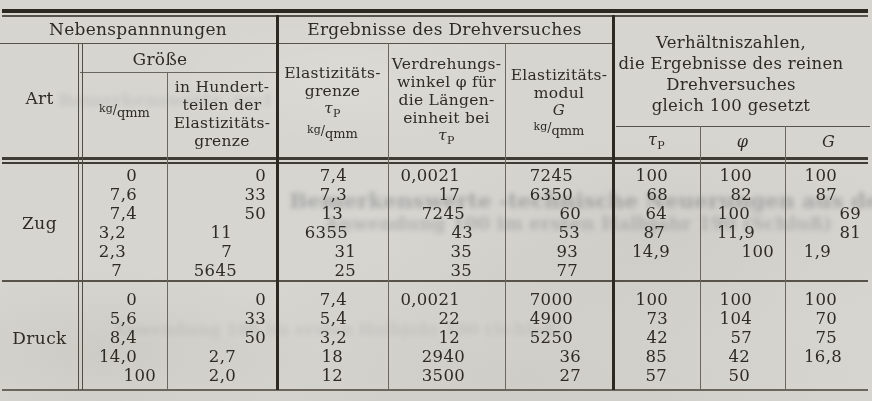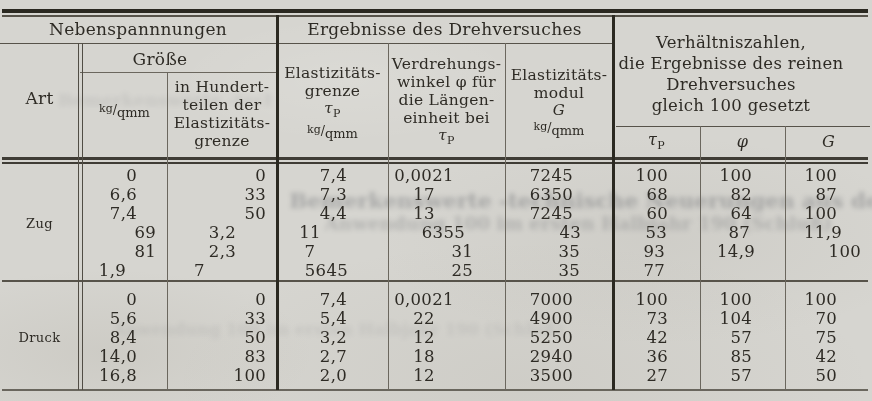--- a/index.html
+++ b/index.html
@@ -44,25 +44,25 @@
   .body-block{
     position:absolute;left:79px;width:793px;display:grid;
     grid-template-columns:88px 110px 111px 117px 108px 87px 85px 87px;
     grid-auto-rows:19px;
   }
   .cell{
     font-size:16.5px;line-height:19px;text-align:right;
     letter-spacing:0.3px;
   }
   .c0{padding-right:30px;} .c1{padding-right:11px;} .c2{padding-right:41px;}
-  .c3{padding-right:45px;text-align:center;} .c4{padding-right:40px;} .c5{padding-right:32px;}
+  .c3{padding-right:45px;} .c4{padding-right:40px;} .c5{padding-right:32px;}
   .c6{padding-right:33px;} .c7{padding-right:35px;}
   .sec-label{
     position:absolute;left:0;width:79px;display:flex;align-items:center;justify-content:center;
-    font-size:13px;letter-spacing:0.4px;
+    font-size:17px;letter-spacing:0.4px;
   }
   .ghost{
     position:absolute;color:#3d4049;filter:blur(2.6px);
     font-weight:bold;white-space:nowrap;overflow:hidden;
     transform:scaleX(1.02);
   }
 </style>
 </head>
 <body>
 
@@ -152,31 +152,30 @@
 
 <div class="body-block" style="top:166px;">
     <div class="cell c0">0</div>
     <div class="cell c1">0</div>
     <div class="cell c2">7,4</div>
     <div class="cell c3">0,0021</div>
     <div class="cell c4">7245</div>
     <div class="cell c5">100</div>
     <div class="cell c6">100</div>
     <div class="cell c7">100</div>
-    <div class="cell c0">6,6</div>
+    <div class="cell c0">7,6</div>
     <div class="cell c1">33</div>
     <div class="cell c2">7,3</div>
     <div class="cell c3">17</div>
     <div class="cell c4">6350</div>
     <div class="cell c5">68</div>
     <div class="cell c6">82</div>
     <div class="cell c7">87</div>
     <div class="cell c0">7,4</div>
     <div class="cell c1">50</div>
-    <div class="cell c2">4,4</div>
     <div class="cell c3">13</div>
     <div class="cell c4">7245</div>
     <div class="cell c5">60</div>
     <div class="cell c6">64</div>
     <div class="cell c7">100</div>
     <div class="cell c1">69</div>
     <div class="cell c2">3,2</div>
     <div class="cell c3">11</div>
     <div class="cell c4">6355</div>
     <div class="cell c5">43</div>
@@ -217,21 +216,20 @@
     <div class="cell c7">70</div>
     <div class="cell c0">8,4</div>
     <div class="cell c1">50</div>
     <div class="cell c2">3,2</div>
     <div class="cell c3">12</div>
     <div class="cell c4">5250</div>
     <div class="cell c5">42</div>
     <div class="cell c6">57</div>
     <div class="cell c7">75</div>
     <div class="cell c0">14,0</div>
-    <div class="cell c1">83</div>
     <div class="cell c2">2,7</div>
     <div class="cell c3">18</div>
     <div class="cell c4">2940</div>
     <div class="cell c5">36</div>
     <div class="cell c6">85</div>
     <div class="cell c7">42</div>
     <div class="cell c0">16,8</div>
     <div class="cell c1">100</div>
     <div class="cell c2">2,0</div>
     <div class="cell c3">12</div>

